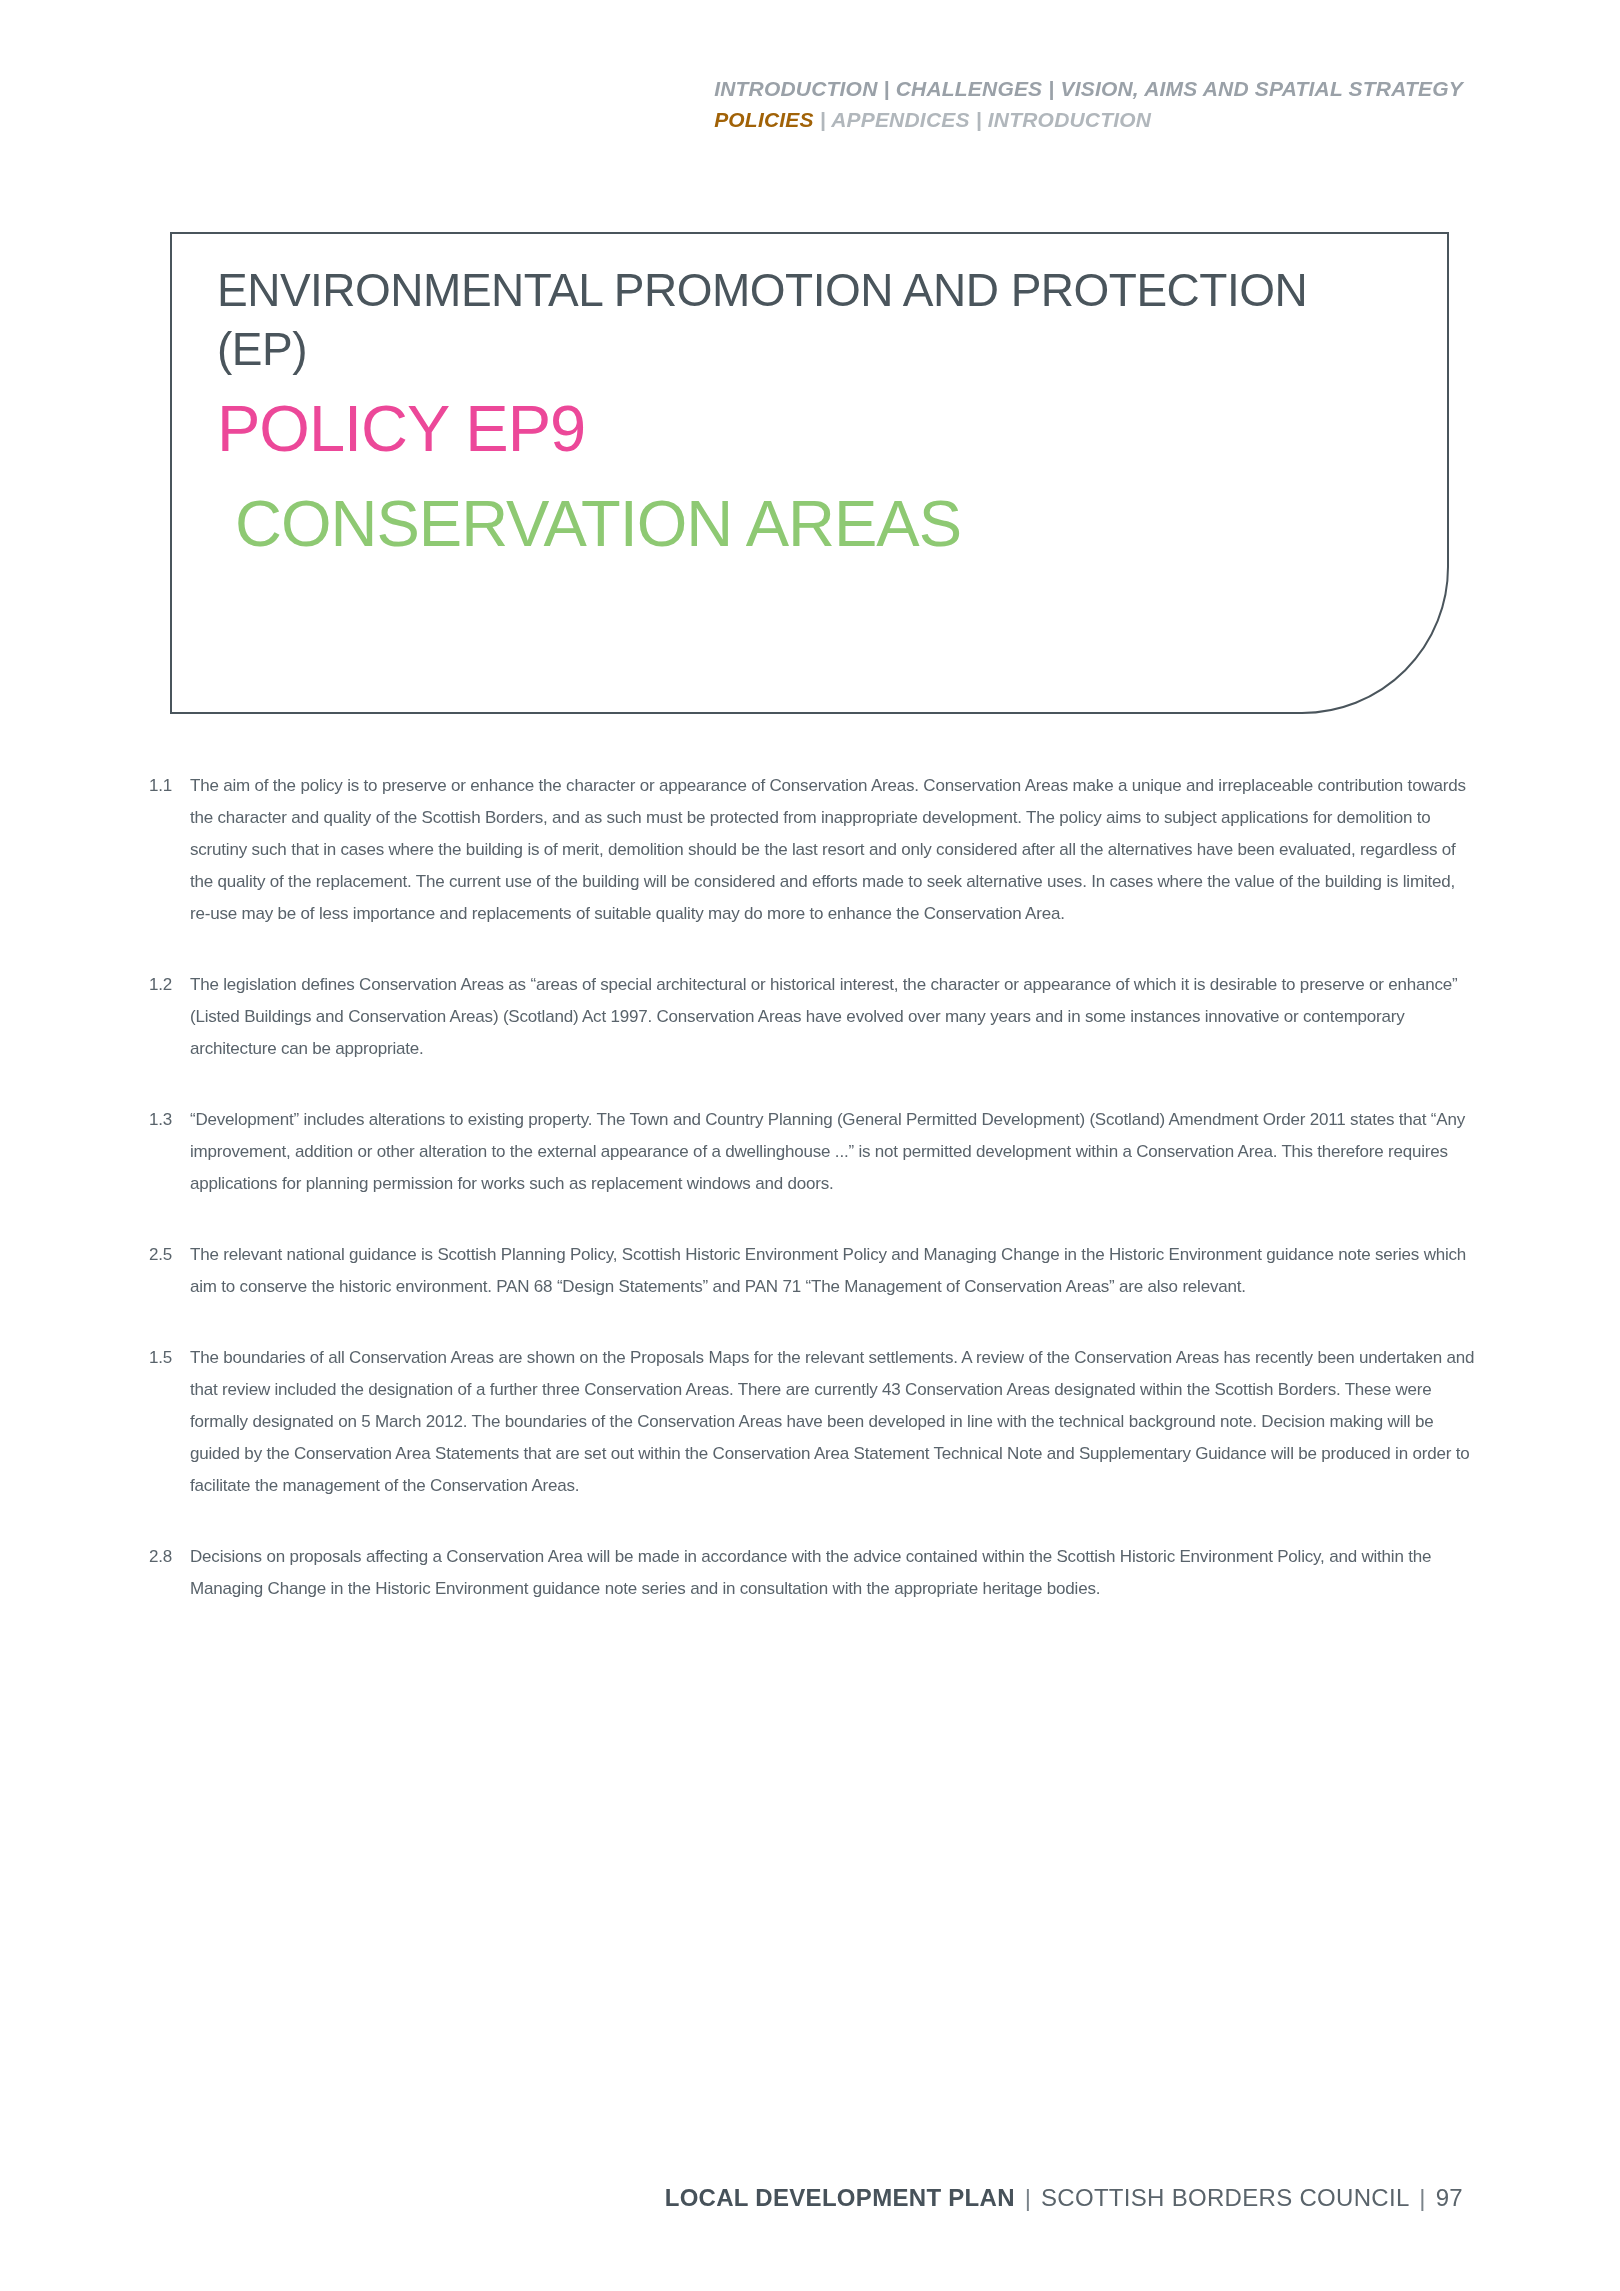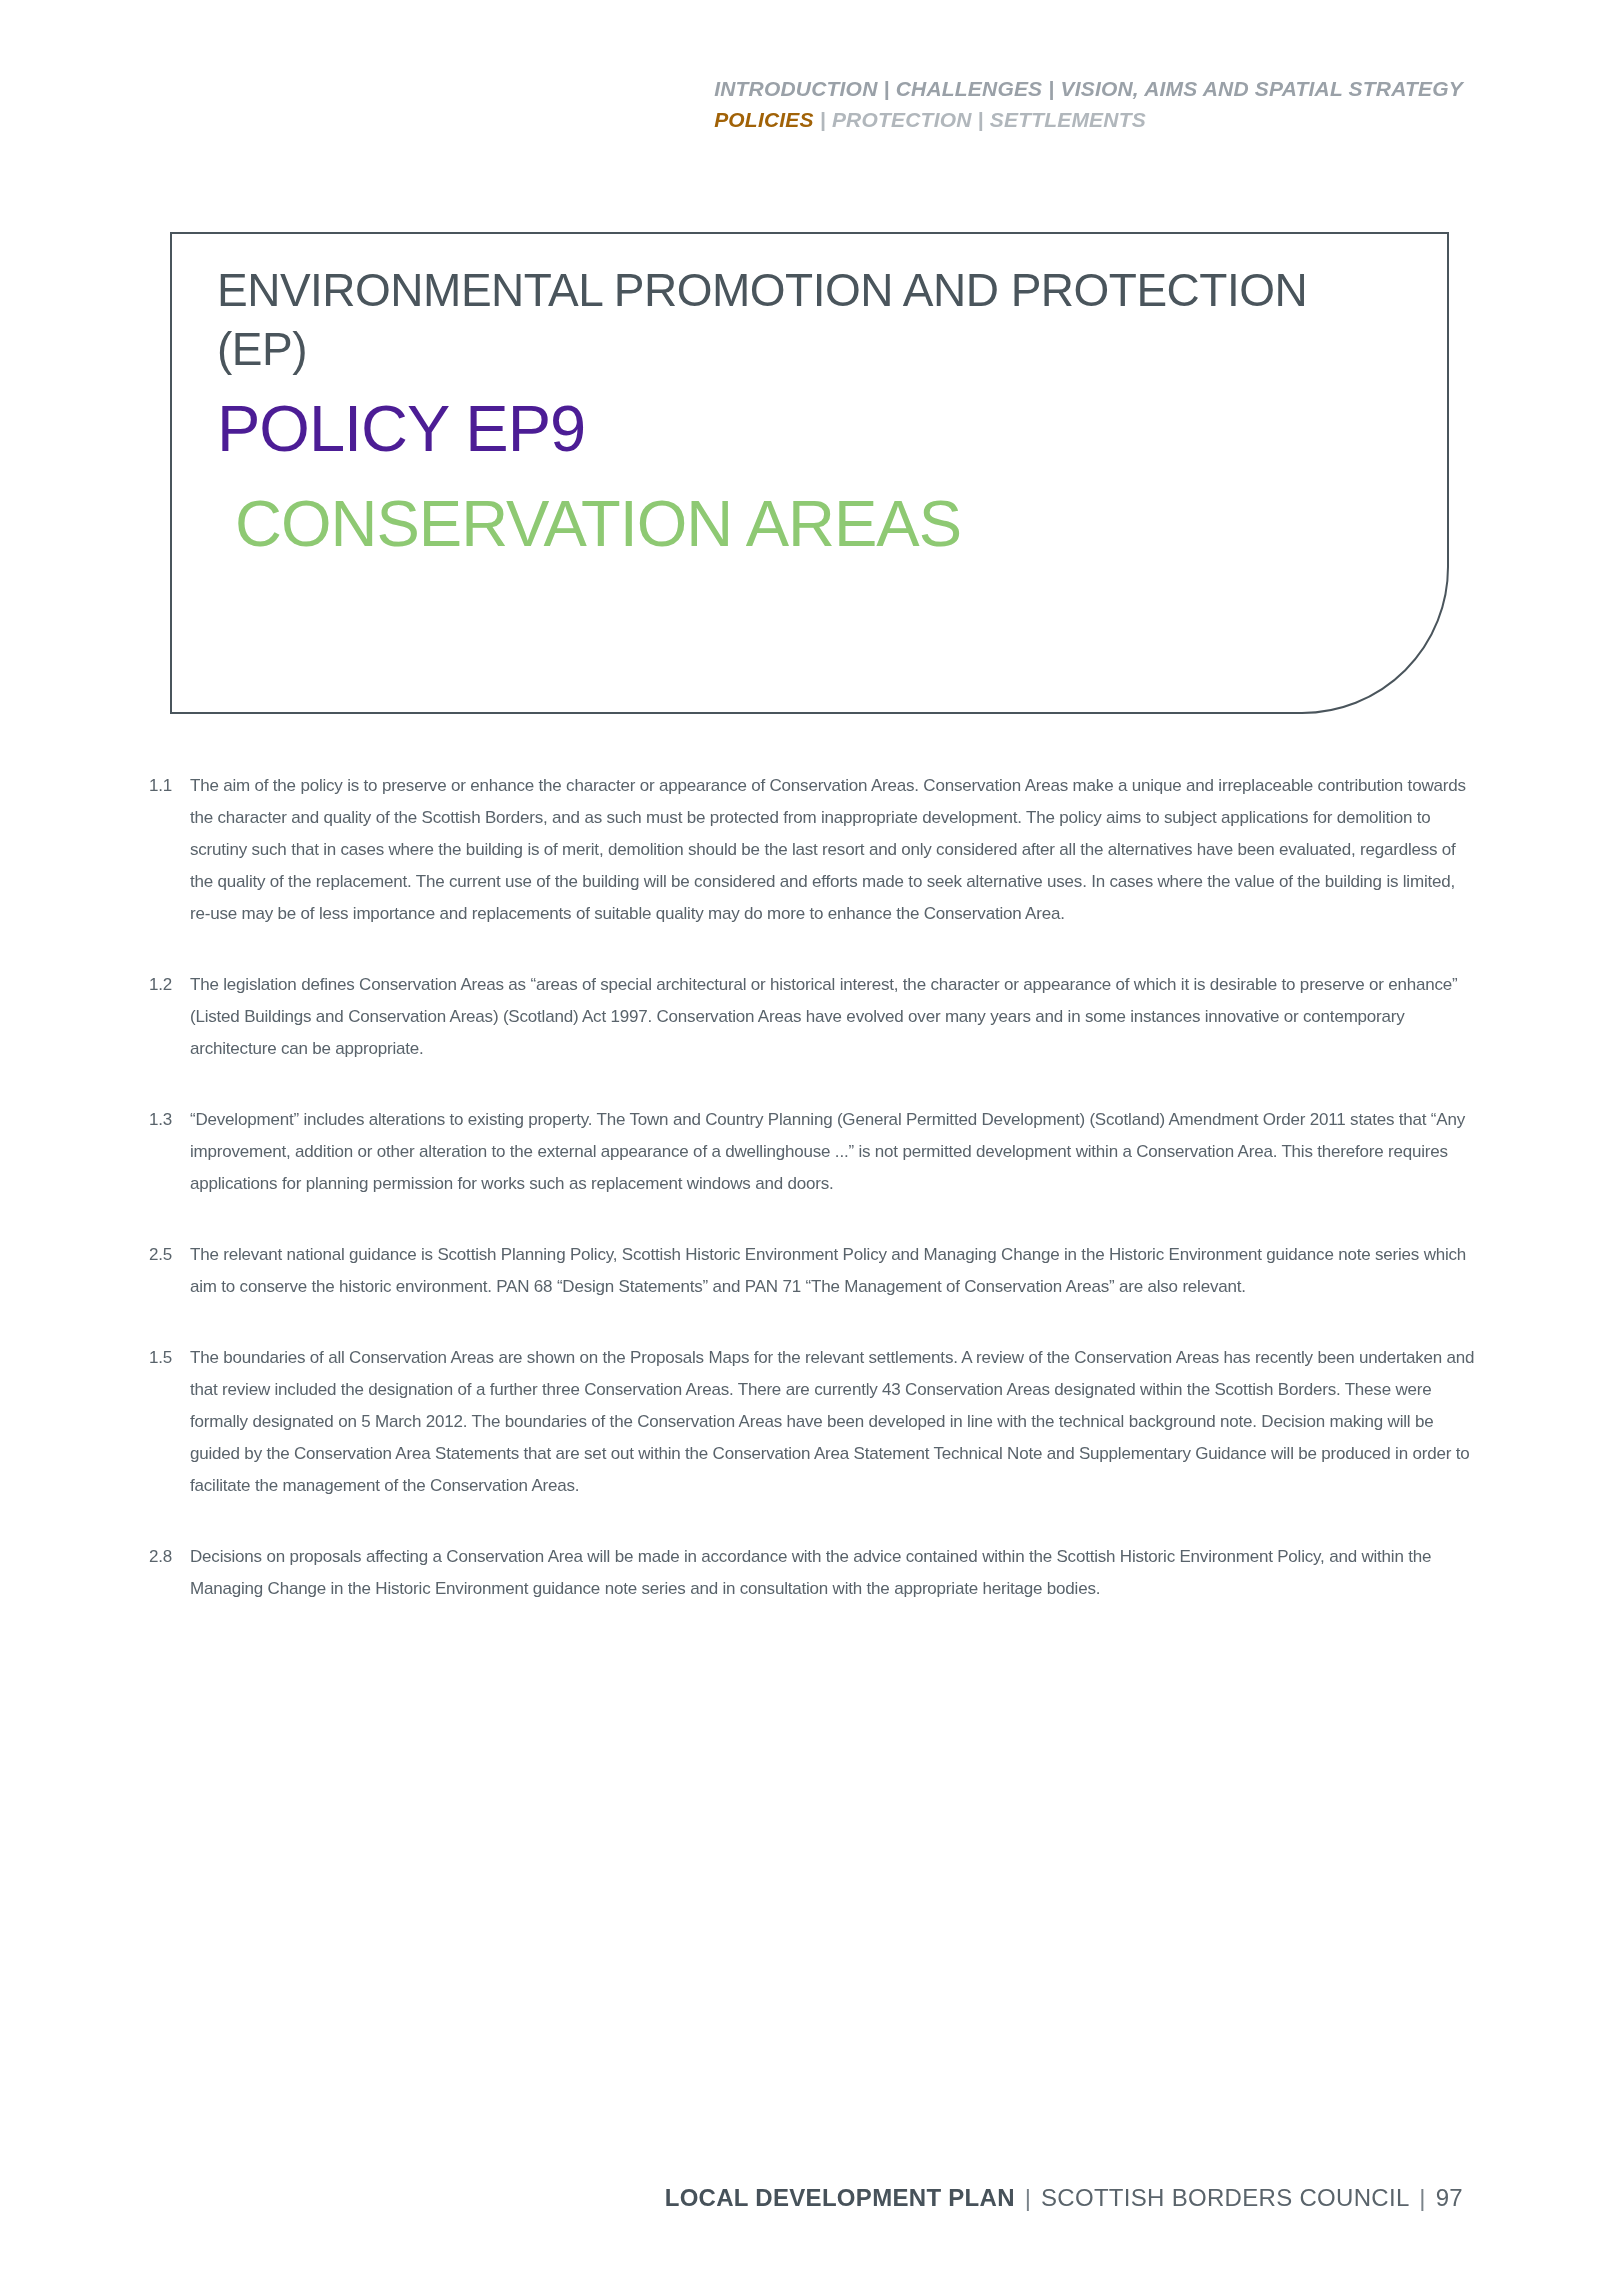--- a/index.html
+++ b/index.html
@@ -47,21 +47,21 @@
     font-size: 46px;
     line-height: 1.28;
     color: #4a555c;
     letter-spacing: -0.5px;
     margin: 0 0 11.8px 0;
     font-weight: 400;
   }
   .policy-number {
     font-size: 65px;
     line-height: 1.18;
-    color: #4c1d95;
+    color: #ec4899;
     letter-spacing: -1px;
     margin: 0 0 5.9px 0;
     font-weight: 400;
   }
   .policy-title {
     font-size: 65px;
     line-height: 1.18;
     color: #8ec973;
     letter-spacing: -1px;
     margin: 18px;
@@ -118,21 +118,21 @@
 </style>
 </head>
 <body>
 
 <div class="page">
 
   <div class="header-nav">
     <div class="nav-line1">INTRODUCTION | CHALLENGES | VISION, AIMS AND SPATIAL STRATEGY</div>
     <div class="nav-line2">
       <span class="nav-active">POLICIES</span>
-      <span class="nav-rest">| PROTECTION | SETTLEMENTS</span>
+      <span class="nav-rest">| APPENDICES | INTRODUCTION</span>
     </div>
   </div>
 
   <div class="policy-box">
     <h2 class="policy-category">ENVIRONMENTAL PROMOTION AND PROTECTION (EP)</h2>
     <h1 class="policy-number">POLICY EP9</h1>
     <h1 class="policy-title">CONSERVATION AREAS</h1>
   </div>
 
   <div class="paragraphs">

